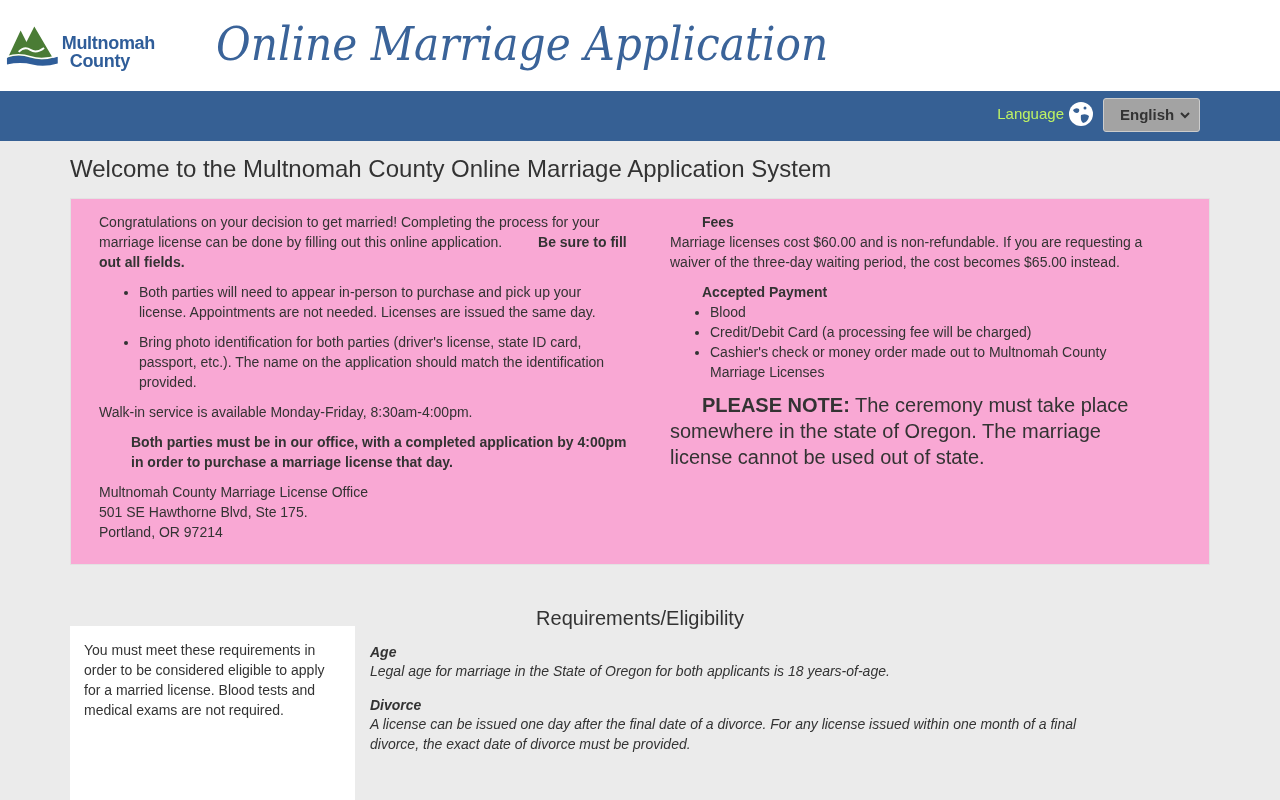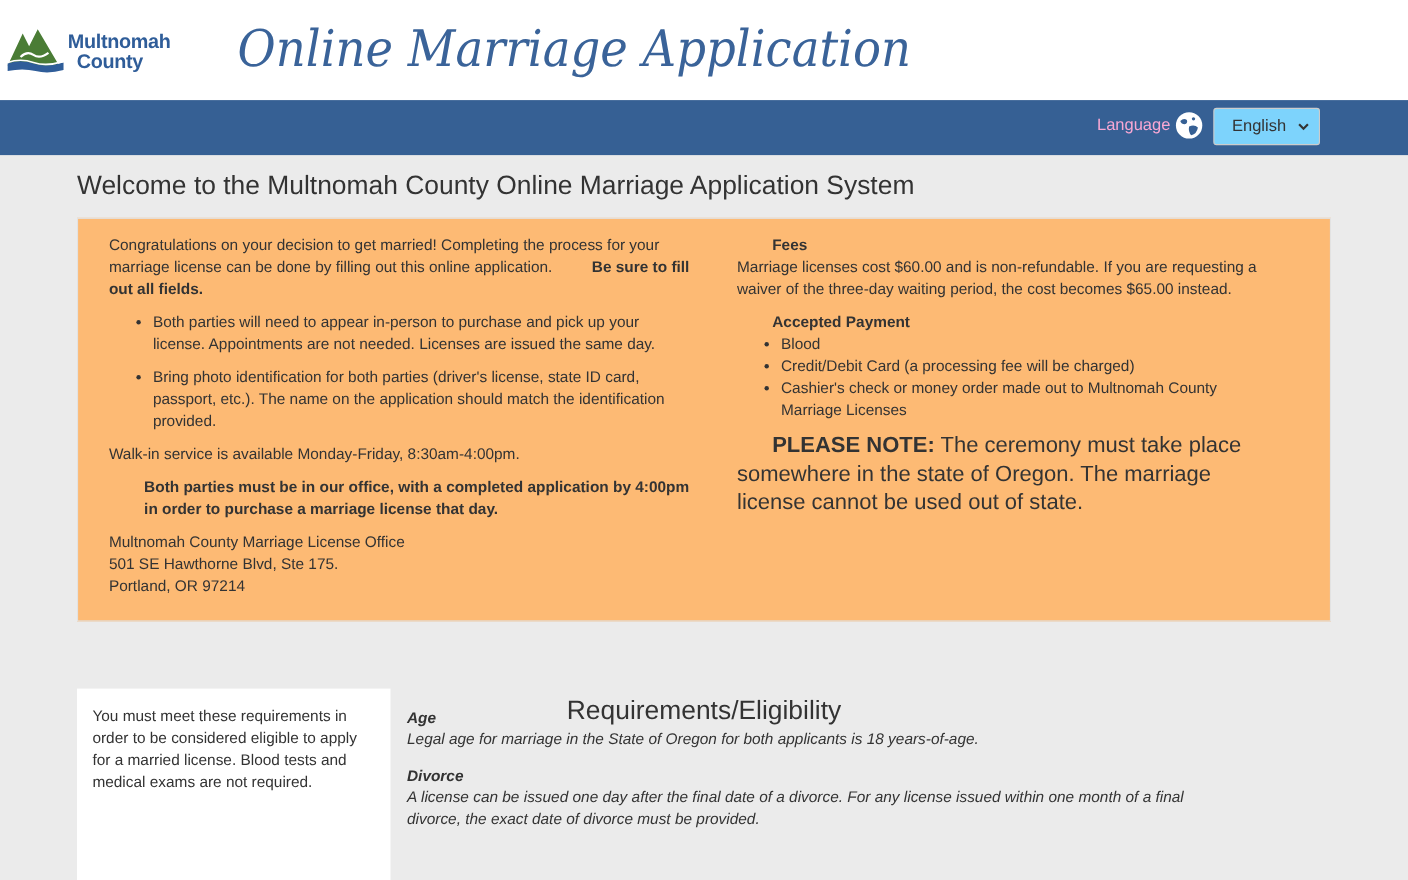--- a/index.html
+++ b/index.html
@@ -1,47 +1,47 @@
 <!DOCTYPE html>
 <html><head>
 <meta charset="utf-8">
 <style>
   * { box-sizing: border-box; margin: 0; padding: 0; }
   html, body { width: 1280px; height: 800px; overflow: hidden; }
   body { background: #ebebeb; font-family: "Liberation Sans", sans-serif; color: #333; font-size: 14px; line-height: 20px; }
 
   .topbar { background: #fff; height: 91px; position: relative; }
-  .logo { position: absolute; left: 5px; top: 24px; width: 150px; height: 46px; display: flex; align-items: center; }
+  .logo { position: absolute; left: 5px; top: 24px; width: 150px; height: 46px; display: flex; align-items: flex-end; }
   .logo svg { display: block; }
   .logo-text { color: #2f5d99; font-weight: bold; font-size: 18px; line-height: 18px; margin-left: 2px; letter-spacing: -0.3px; }
   .logo-text .l2 { display: block; padding-left: 8px; }
   .app-title { position: absolute; left: 216px; top: 14px; font-family: "DejaVu Serif", serif; font-style: italic; font-size: 46px; color: #3a6399; letter-spacing: 0px; font-weight: normal; line-height: 60px; transform: scaleX(0.92); transform-origin: left center; }
 
   .navbar { background: #366094; height: 50px; position: relative; }
   .lang { position: absolute; right: 80px; top: 10px; display: flex; align-items: center; }
-  .lang-label { color: #f9a8d4; font-size: 15px; margin-right: 4px; }
+  .lang-label { color: #bef264; font-size: 15px; margin-right: 4px; }
   .globe { width: 26px; height: 26px; margin-right: 4px; }
   .lang-select { position: absolute; left: 1103px; top: 98px; }
-  .select { width: 97px; height: 34px; background: #7dd3fc; border: 1px solid #ccc; border-radius: 3px; display: flex; align-items: center; padding-left: 16px; font-size: 15px; color: #333; position: relative; }
+  .select { width: 97px; height: 34px; background: #a3a3a3; border: 1px solid #ccc; border-radius: 3px; display: flex; align-items: center; padding-left: 16px; font-size: 15px; color: #333; position: relative; font-weight: bold; }
   .select .chev { position: absolute; right: 8px; top: 10px; width: 12px; height: 12px; }
 
   .page-title { position: absolute; left: 70px; top: 154px; font-size: 24px; line-height: 30px; color: #333; font-weight: normal; }
 
-  .welcome-panel { position: absolute; left: 70px; top: 198px; width: 1140px; height: 367px; background: #fdba74; border: 1px solid #e2e2e2; }
+  .welcome-panel { position: absolute; left: 70px; top: 198px; width: 1140px; height: 367px; background: #f9a8d4; border: 1px solid #e2e2e2; }
   .col-left { position: absolute; left: 28px; top: 13px; width: 530px; }
   .col-right { position: absolute; left: 599px; top: 13px; width: 490px; }
   p { margin-bottom: 10px; }
   ul.bul { list-style: disc; padding-left: 40px; margin-bottom: 10px; }
   ul.bul li { margin-bottom: 10px; }
   ul.pay { list-style: disc; padding-left: 40px; margin-bottom: 10px; }
   .b { font-weight: bold; padding-left: 32px; }
   .i { }
   .note { font-size: 20px; line-height: 26px; margin-top: 10px; }
 
-  .req-title { position: absolute; left: 0; width: 1280px; top: 635px; text-align: center; font-size: 24px; line-height: 24px; color: #333; }
+  .req-title { position: absolute; left: 0; width: 1280px; top: 606px; text-align: center; font-size: 20px; line-height: 24px; color: #333; }
   .req-left { position: absolute; left: 70px; top: 626px; width: 285px; height: 200px; background: #fff; padding: 14px 14px; font-size: 14px; line-height: 20px; }
   .req-right { position: absolute; left: 370px; top: 643px; width: 840px; }
   .req-item { margin-bottom: 15px; font-style: italic; }
   .req-item .h { font-weight: bold; display: block; line-height: 18px; }
   .req-item .t { line-height: 20px; }
 </style>
 </head>
 <body>
 
 <div class="topbar">

